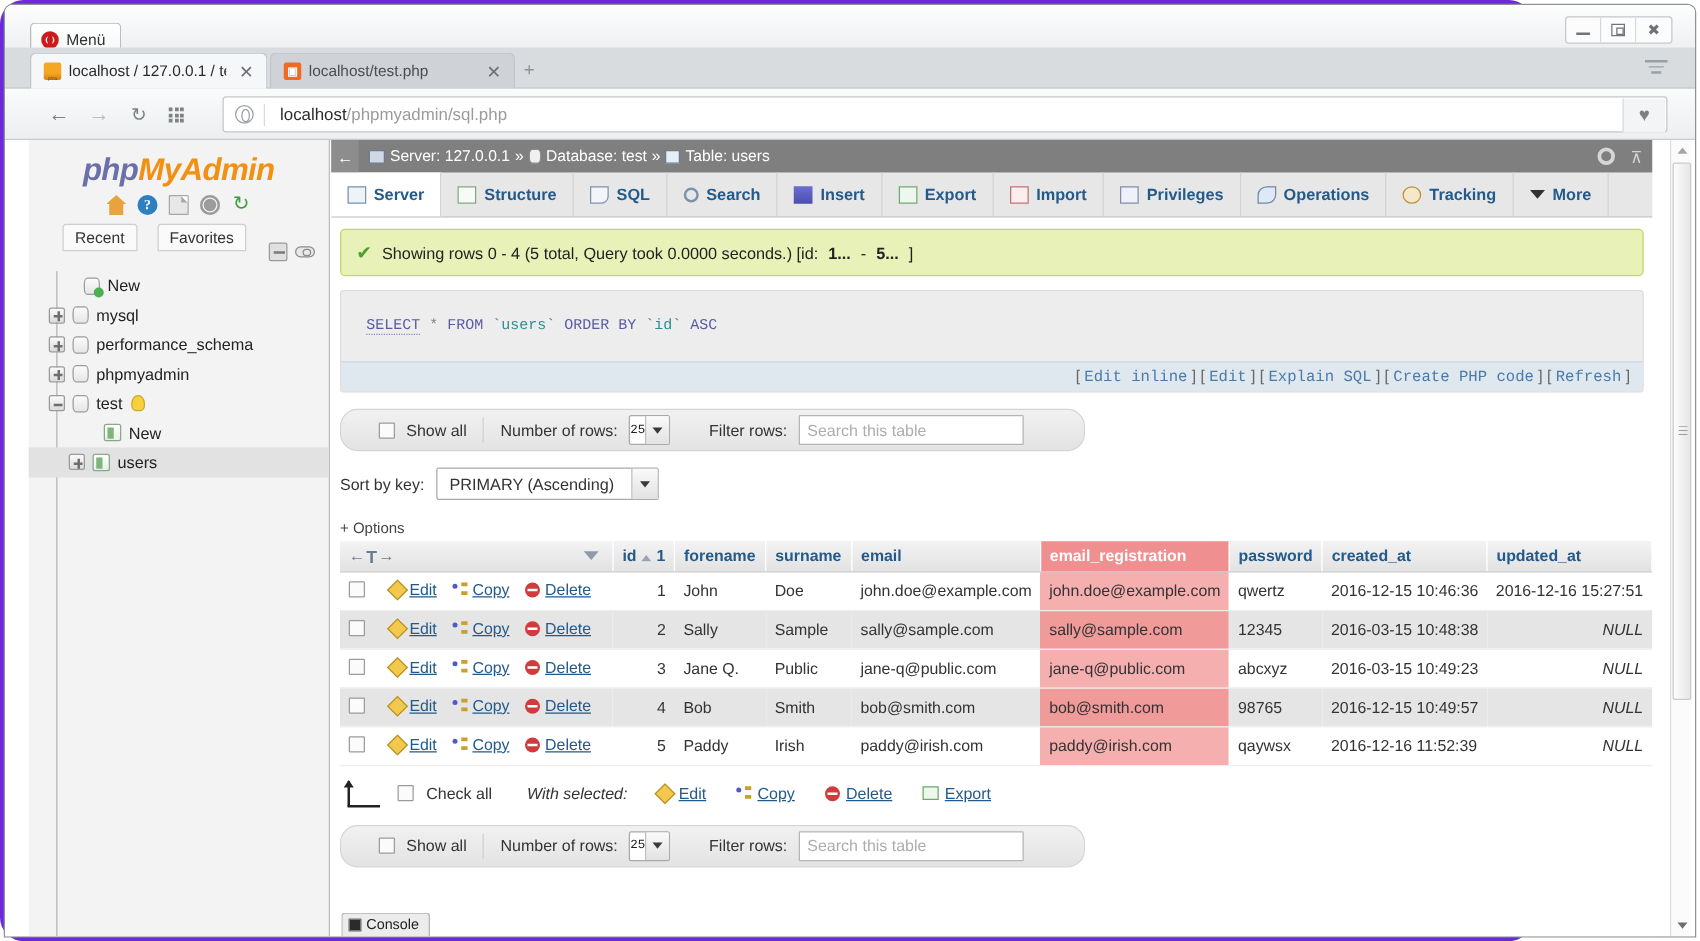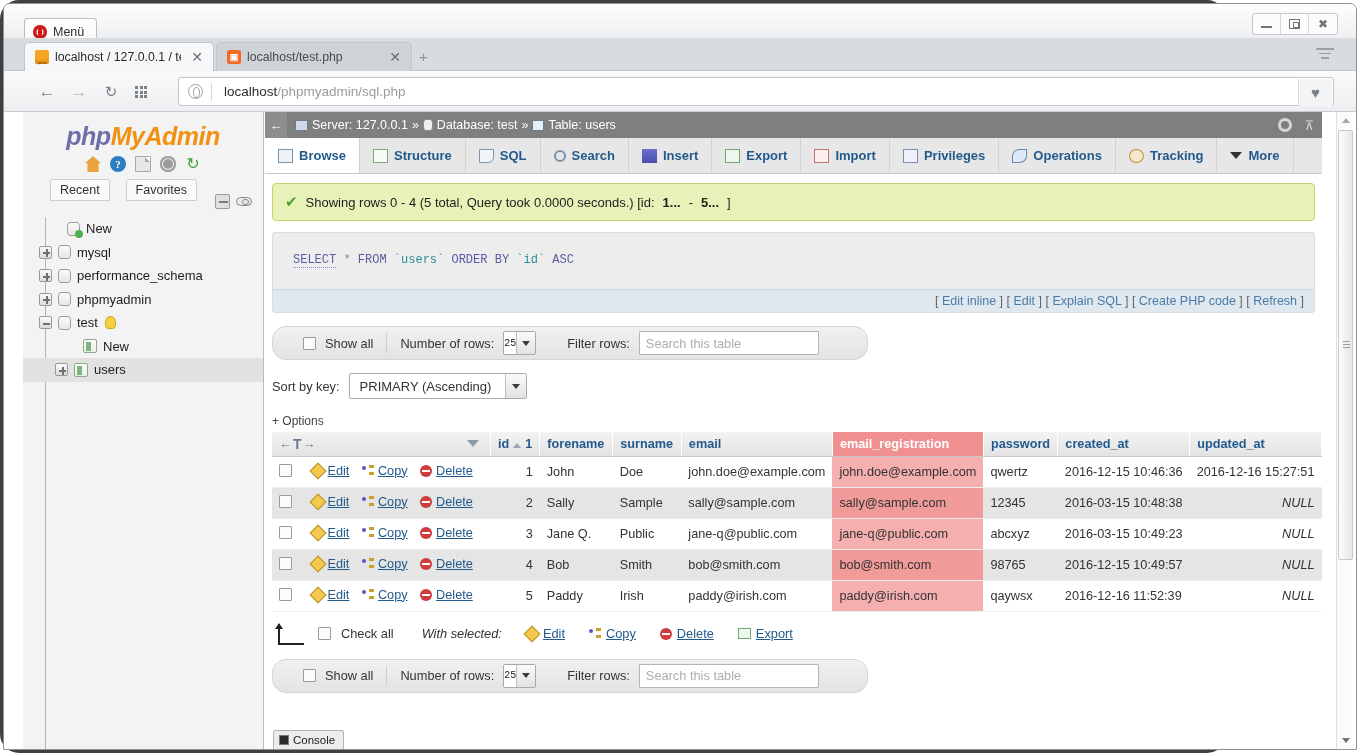--- a/index.html
+++ b/index.html
@@ -7,21 +7,21 @@
     margin: 0; padding: 0;
     width: 1360px; height: 753px;
     overflow: hidden;
     background: #fff;
     font-family: "Liberation Sans", sans-serif;
   }
 
   
   #os-window {
     position: absolute; left: 0; top: 0; width: 1226px; height: 753px;
-    background: #404040;
+    background: #6d28d9;
     border-radius: 19px;
   }
   #frame-outer {
     position: absolute; left: 3px; top: 3px; width: 1354px; height: 747px;
     border: 1px solid #8d9297;
     border-radius: 7px 7px 0 0;
     background: #f3f4f5;
     box-shadow: inset 0 0 0 1px #ffffff;
   }
 
@@ -318,21 +318,21 @@
     font-family: "Liberation Mono", monospace; font-size: 12px; color: #333;
   }
   .kw { color: #5a5aa5; }
   .kw-u { color: #5a5aa5; border-bottom: 1px dotted #8a8ac0; }
   .star { color: #888; }
   .tbl { color: #2a8f8f; }
   #sql-links {
     background: #dfe7ef; border-top: 1px solid #cdd6df;
     text-align: right; padding: 4px 10px; font-size: 12.5px; color: #666;
   }
-  #sql-links a { color: #4a7ba8; text-decoration: none; }
+  #sql-links a { color: #4a7ba8; text-decoration: none; font-family: Liberation Mono, monospace; }
 
   .rows-bar {
     margin: 13px 7px 0 7px; width: 596px;
     background: linear-gradient(#f1f1f1,#e3e3e3);
     border: 1px solid #d4d4d4; border-radius: 14px;
     height: 34px; display: flex; align-items: center; gap: 9px;
     padding-left: 30px; font-size: 12.8px; color: #333;
   }
   .cbx {
     width: 13px; height: 13px; border: 1px solid #9b9b9b; background: #fbfbfb;
@@ -607,21 +607,21 @@
         </div>
         <div id="bc-right">
           <span class="bc-gear"></span>
           <span class="bc-arrow">⊼</span>
         </div>
       </div>
 
       <div id="tabs-row">
         <div class="ptab active">
           <span class="ptab-ic ic-browse"></span>
-          <span>Browse</span>
+          <span>Server</span>
         </div>
         <div class="ptab">
           <span class="ptab-ic ic-structure"></span>
           <span>Structure</span>
         </div>
         <div class="ptab">
           <span class="ptab-ic ic-sql"></span>
           <span>SQL</span>
         </div>
         <div class="ptab">

